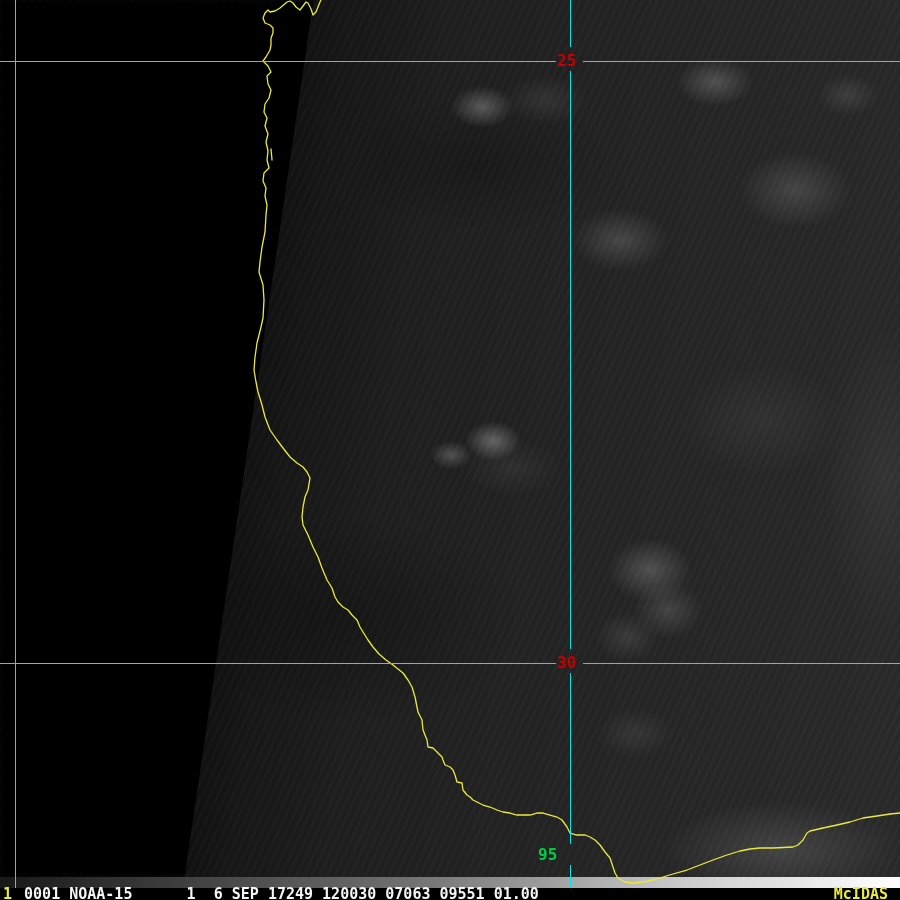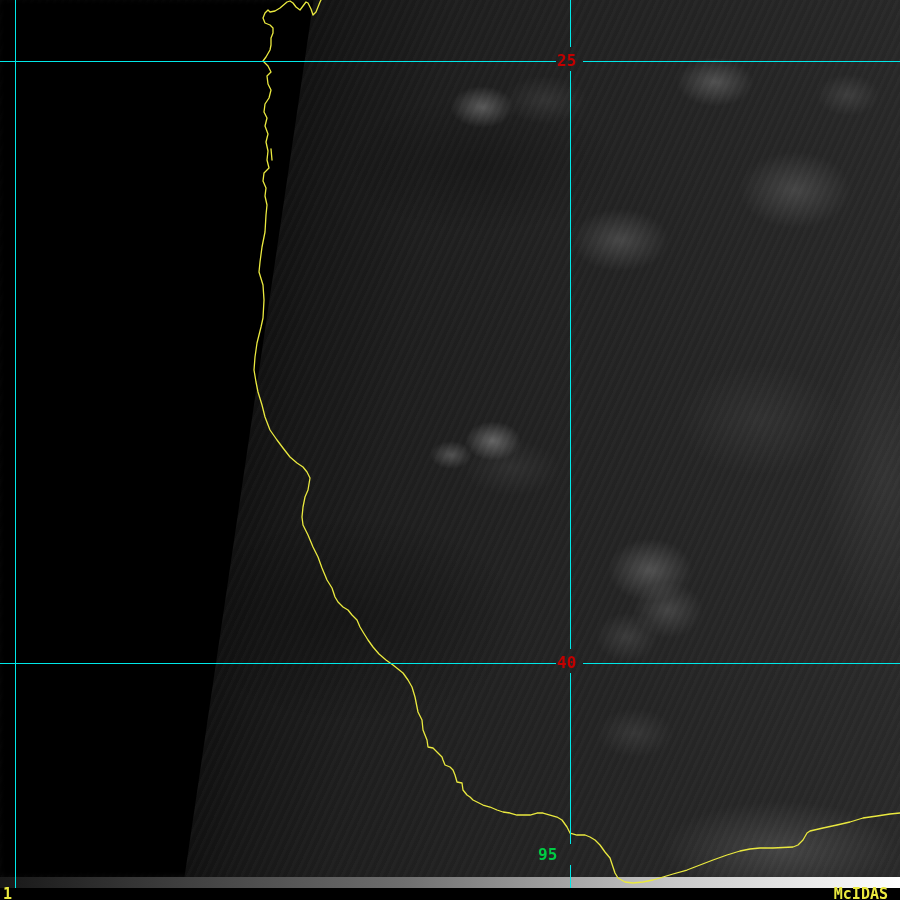--- a/index.html
+++ b/index.html
@@ -87,21 +87,22 @@
   <div class="grid vseg" style="left:570px;top:673px;height:171px;"></div>
   <div class="grid vseg" style="left:570px;top:865px;height:23px;"></div>
 
   <div class="grid hseg" style="left:0;top:61px;width:556px;"></div>
   <div class="grid hseg" style="left:583px;top:61px;width:317px;"></div>
 
   <div class="grid hseg" style="left:0;top:663px;width:556px;"></div>
   <div class="grid hseg" style="left:583px;top:663px;width:317px;"></div>
 
   <span class="geo-label lat" style="left:557px;top:54px;">25</span>
-  <span class="geo-label lat" style="left:557px;top:656px;">40</span>
+  <span class="geo-label lat" style="left:557px;top:656px;">30</span>
   <span class="geo-label lon" style="left:538px;top:848px;">95</span>
 
   <div id="textrow">
     <span id="frame-num">1</span>
+    <span id="frame-info"> 0001 NOAA-15      1  6 SEP 17249 120030 07063 09551 01.00</span>
     <span id="brand">McIDAS</span>
   </div>
 
 </div>
 
 </body></html>

